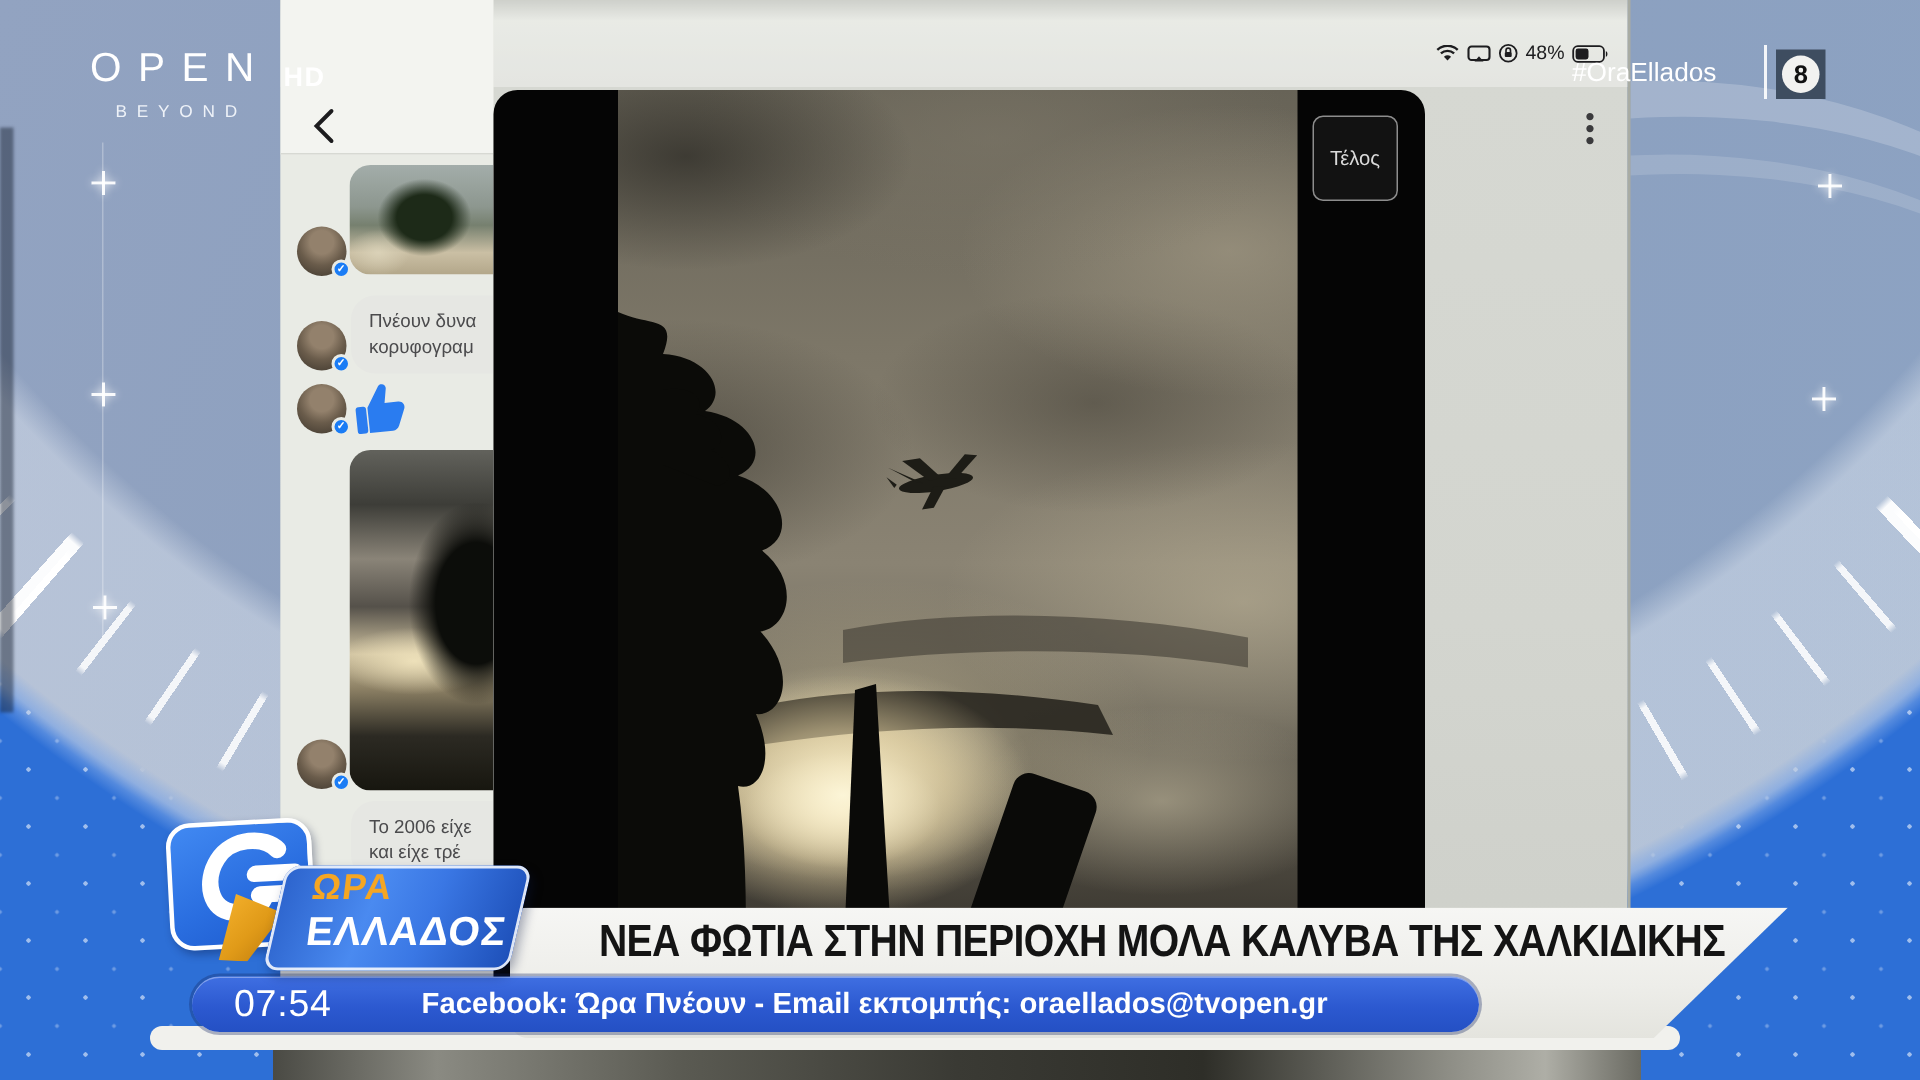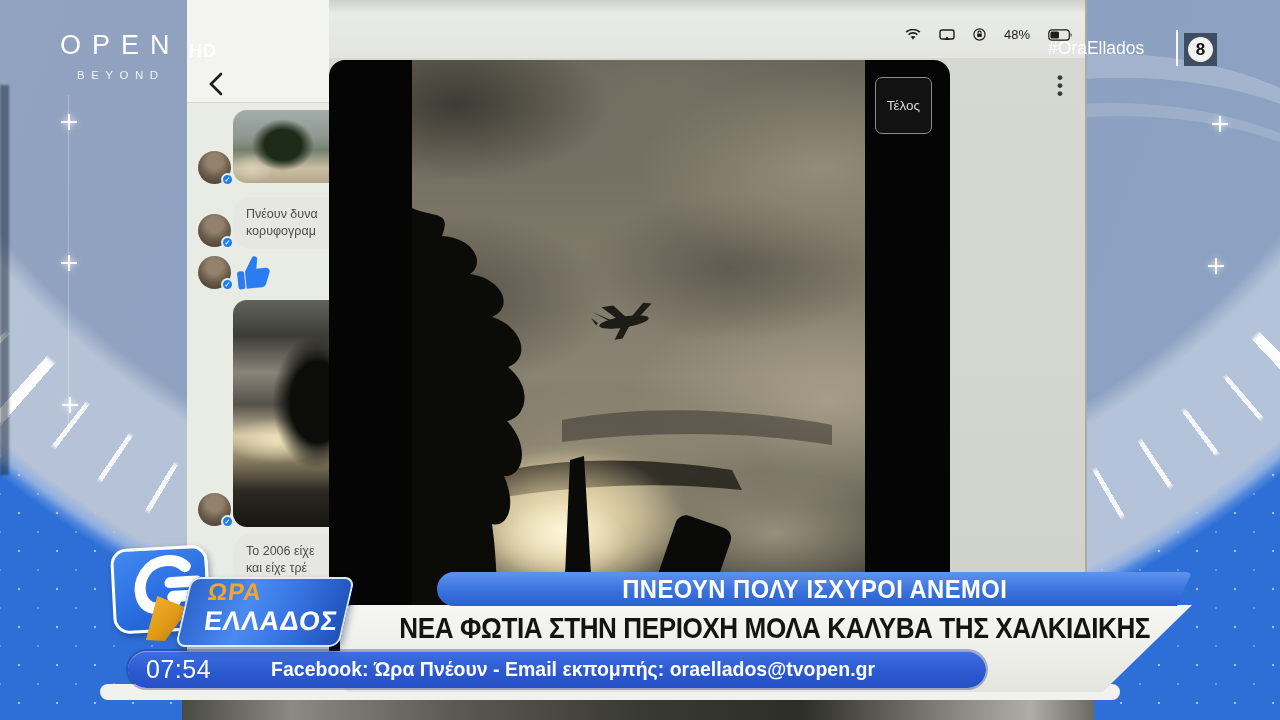--- a/index.html
+++ b/index.html
@@ -36,21 +36,21 @@
   .sparkle::after{left:7px;top:0;width:2px;height:16px;}
 
   
   #screen{position:absolute;left:187px;top:0;width:900px;height:692px;z-index:10;
     background:linear-gradient(180deg,#b4b7af 0%,#dde0d8 2%,#d6d8d2 8%,#d3d5cf 60%,#cdcfc9 100%);
     border-right:2px solid #a9aca3;}
   .topband{position:absolute;left:0;top:0;width:100%;height:58px;background:rgba(255,255,255,.35);}
   .statusbar{position:absolute;top:27px;left:0;width:100%;height:18px;color:#1d1d1f;font-size:13.5px;font-weight:700;}
   .st-time{position:absolute;left:9px;top:0;}
   .st-date{position:absolute;left:64px;top:0;font-weight:400;}
-  .st-icons{position:absolute;right:12px;top:0;display:flex;align-items:center;gap:18px;color:#1d1d1f;}
+  .st-icons{position:absolute;right:12px;top:0;display:flex;align-items:flex-end;gap:5px;color:#1d1d1f;}
   .st-icons svg{display:block;}
   .st-batt-txt{font-size:13px;font-weight:400;}
 
   
   .chat{position:absolute;left:0;top:0;width:142px;height:692px;background:#e9ebe5;overflow:hidden;}
   .chat-header{position:absolute;left:0;top:0;width:100%;height:103px;background:#f3f4f0;border-bottom:1px solid #d7d9d3;}
   .avatar{position:absolute;width:33px;height:33px;border-radius:50%;
     background:radial-gradient(circle at 50% 32%, #93816c 0 28%, #6a5c4b 55%, #3c352c 100%);}
   .badge{position:absolute;right:-3px;bottom:-2px;width:13px;height:13px;border-radius:50%;background:#1a7cf5;border:2px solid #e9ebe5;
     color:#fff;font-size:7px;line-height:9px;text-align:center;font-weight:700;}
@@ -104,21 +104,21 @@
   #topic-banner{position:absolute;left:437px;top:572px;width:755px;height:34px;z-index:31;
     background:linear-gradient(180deg,#5e93ee 0%,#3a72dd 55%,#2a5fd0 100%);
     border-radius:17px 6px 6px 17px;
     clip-path:polygon(0 0,100% 0,calc(100% - 15px) 100%,0 100%);
     display:flex;align-items:center;justify-content:center;}
   .topic-text{color:#fff;font-size:25px;font-weight:700;letter-spacing:.5px;white-space:nowrap;transform:scaleX(.95);}
   #ticker{position:absolute;left:128px;top:651px;width:858px;height:37px;border-radius:19px;z-index:32;
     background:linear-gradient(180deg,#3f6fe2 0%,#2c59d0 55%,#2450c4 100%);
     box-shadow:0 0 0 2px #15266255, inset 0 1px 0 rgba(255,255,255,.35);
     display:flex;align-items:center;color:#fff;white-space:nowrap;}
-  .ticker-time{font-size:25px;font-weight:400;margin-left:18px;letter-spacing:.5px;}
+  .ticker-time{font-size:25px;font-weight:400;margin-left:28px;letter-spacing:.5px;}
   .ticker-text{font-size:19.5px;font-weight:700;margin-left:60px;}
 
   
   #show-logo{position:absolute;left:95px;top:540px;width:260px;height:115px;z-index:33;}
   .logo-square{position:absolute;left:17px;top:7px;width:97px;height:85px;border-radius:16px;
     background:linear-gradient(155deg,#4189f2 0%,#2a6ee0 55%,#1c59cc 100%);
     border:3px solid #fff;transform:rotate(-3deg);box-shadow:2px 3px 6px rgba(10,20,60,.35);}
   .gold-accent{position:absolute;left:50px;top:55px;width:44px;height:46px;z-index:1;
     background:linear-gradient(135deg,#f7b42f 0%,#e09a18 55%,#b9770c 100%);
     clip-path:polygon(2% 98%, 28% 2%, 100% 30%, 45% 100%);}
@@ -284,23 +284,20 @@
     <div class="done-btn">Τέλος</div>
   </div>
 
   <div id="desk"></div>
   <div id="underbar"></div>
 
   <div id="headline-banner">
     <div class="headline-text">ΝΕΑ ΦΩΤΙΑ ΣΤΗΝ ΠΕΡΙΟΧΗ ΜΟΛΑ ΚΑΛΥΒΑ ΤΗΣ ΧΑΛΚΙΔΙΚΗΣ</div>
   </div>
 
-  <div id="topic-banner">
-    <span class="topic-text">ΠΝΕΟΥΝ ΠΟΛΥ ΙΣΧΥΡΟΙ ΑΝΕΜΟΙ</span>
-  </div>
 
   <div id="ticker">
     <span class="ticker-time">07:54</span>
     <span class="ticker-text">Facebook: Ώρα Πνέουν - Email εκπομπής: oraellados@tvopen.gr</span>
   </div>
 
   <div id="show-logo">
     <div class="gold-accent"></div>
     <div class="logo-square">
       <svg width="91" height="79" viewBox="0 0 91 79">

